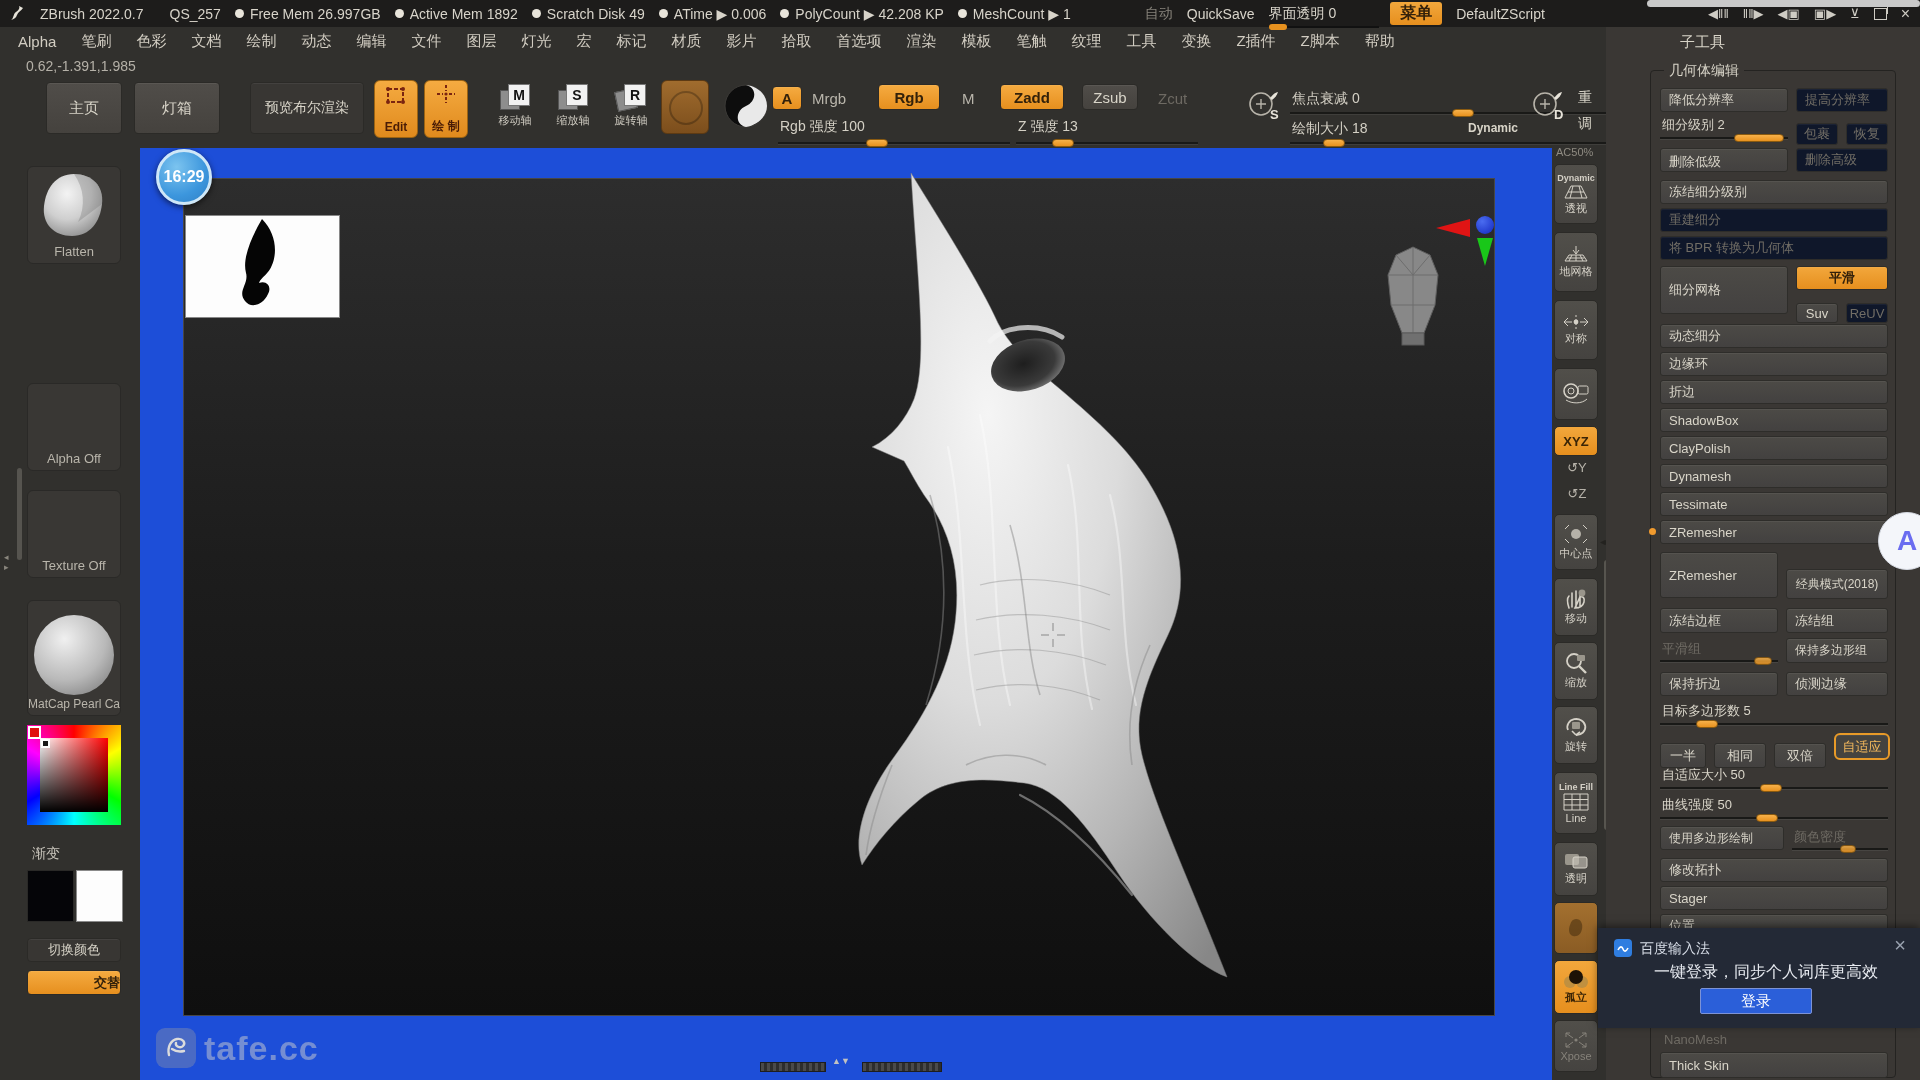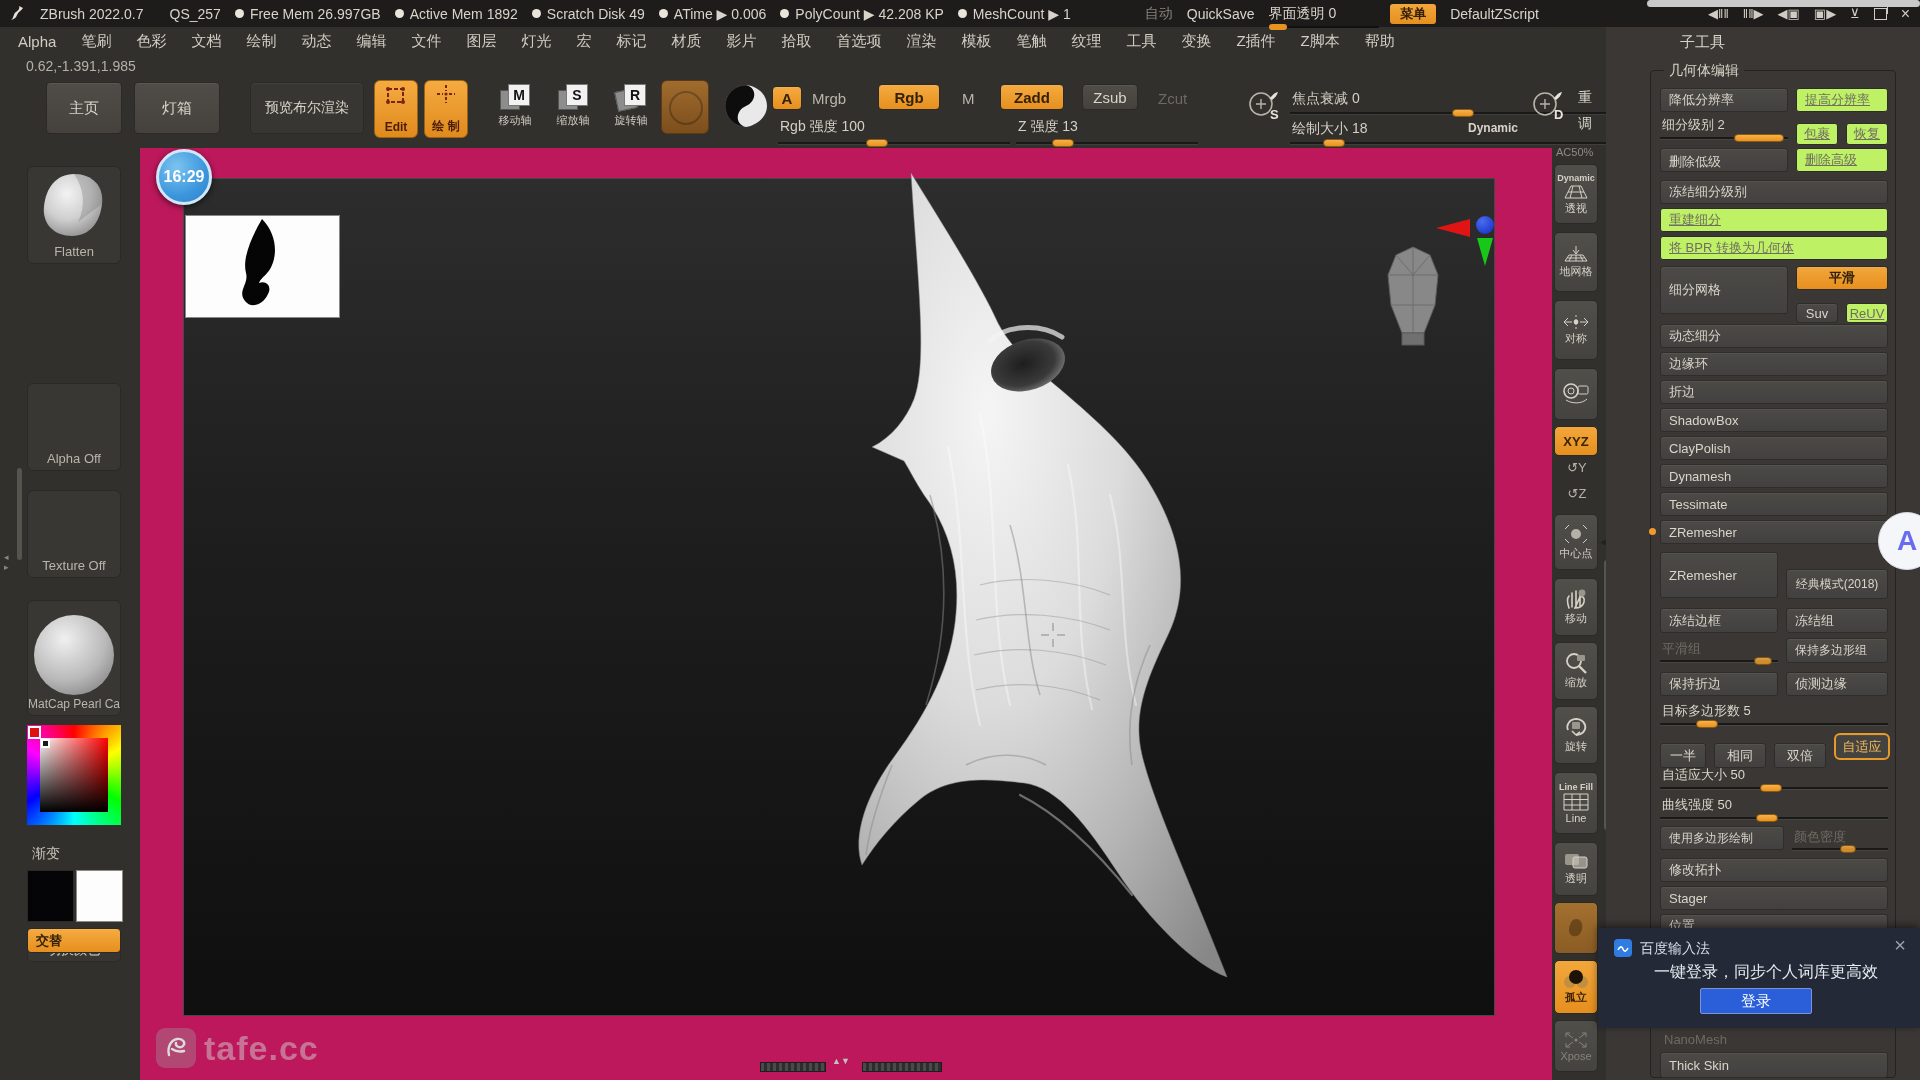--- a/index.html
+++ b/index.html
@@ -7,21 +7,21 @@
          background:#31302d;font-family:"Liberation Sans","DejaVu Sans",sans-serif;
          color:#d8d4c8;-webkit-user-select:none;user-select:none;padding-left:27px;}
   .abs{position:absolute;}
   
   .titlebar{left:0;top:0;width:1920px;height:27px;background:#1d1c1b;display:flex;align-items:center;
             font-size:14px;color:#d8d4ca;gap:14px;padding-left:8px;box-sizing:border-box;}
   .tstat{display:flex;align-items:center;gap:6px;}
   .dot{width:9px;height:9px;border-radius:50%;background:#e9e5db;display:inline-block;}
   .dimtxt{color:#86827a;}
   .menubtn{background:linear-gradient(#f2a73c,#e68f1e);color:#33210a;font-weight:bold;border-radius:3px;
-           padding:1px 10px;font-size:13px;}
+           padding:1px 10px;font-size:16px;}
   .winicons{margin-left:auto;display:flex;align-items:center;gap:14px;padding-right:10px;color:#cfccc4;font-size:13px;}
   .menubar{left:0;top:27px;width:1600px;height:28px;display:flex;align-items:center;gap:25px;
            padding-left:18px;font-size:15px;color:#d2cdc2;box-sizing:border-box;}
   .menubar span{cursor:default;}
   
   .coords{left:26px;top:58px;font-size:14px;color:#b5b1a8;}
   .btn{background:linear-gradient(#504d49,#45423e);border:1px solid #2b2a27;border-radius:4px;
        color:#d9d5c9;display:flex;align-items:center;justify-content:center;font-size:15px;
        box-shadow:inset 0 1px 0 rgba(255,255,255,.06);box-sizing:border-box;}
   .btn.flat{background:#383633;}
@@ -41,21 +41,21 @@
               color:#111;font-weight:bold;font-size:14px;display:flex;align-items:center;justify-content:center;}
   .gyro-label{font-size:11px;color:#cfcbc1;margin-top:3px;white-space:nowrap;}
   .editbtn{width:44px;height:58px;border-radius:6px;background:linear-gradient(#f5ab41,#e08a1d);
            border:1px solid #9c6312;display:flex;flex-direction:column;align-items:center;justify-content:center;
            gap:13px;color:#4a1c06;font-weight:bold;font-size:12px;box-sizing:border-box;}
   
   .shelfitem{left:27px;width:94px;background:#393734;border:1px solid #2a2927;border-radius:6px;
              display:flex;flex-direction:column;align-items:center;justify-content:flex-end;box-sizing:border-box;}
   .shelflabel{font-size:13px;color:#b9b5ab;padding:2px 0 4px;white-space:nowrap;overflow:hidden;max-width:92px;}
   
-  .canvas{left:140px;top:148px;width:1412px;height:932px;background:#be185d;overflow:hidden;}
+  .canvas{left:140px;top:148px;width:1412px;height:932px;background:#1d4ed8;overflow:hidden;}
   .doc{position:absolute;left:43px;top:30px;width:1310px;height:836px;border:1px solid #474747;
        background:linear-gradient(180deg,#2d2d2d 0%,#1d1d1d 45%,#0f0f0f 100%);}
   .subtitle{position:absolute;left:240px;top:775px;width:900px;text-align:center;font-size:46px;font-weight:bold;
             color:#ffffff;letter-spacing:3px;
             text-shadow:2px 2px 2px #000,-2px 2px 2px #000,2px -2px 2px #000,-2px -2px 2px #000,0 3px 4px #000;}
   .clock{position:absolute;left:16px;top:1px;width:56px;height:56px;border-radius:50%;
          background:radial-gradient(circle at 35% 30%,#7cc4ef,#3c96dd 60%,#2f7fc4);
          border:3px solid #cfe7f7;box-shadow:0 2px 6px rgba(0,0,0,.6);
          display:flex;align-items:center;justify-content:center;color:#fff;font-size:16px;font-weight:bold;box-sizing:border-box;}
   .alphabox{position:absolute;left:45px;top:67px;width:153px;height:101px;background:#fdfdfd;border:1px solid #888;}
@@ -71,21 +71,21 @@
   .sbtn.orange{background:linear-gradient(#f2a73c,#e68f1e);color:#3a2406;font-weight:bold;}
   .sbtn.brown{background:linear-gradient(#a3702f,#8a5c24);}
   .sbtn.dim{color:#86827a;}
   .sbtn .tiny{font-size:9px;font-weight:bold;}
   
   .rpanel{left:1606px;top:27px;width:314px;height:1053px;background:#3a3734;}
   .pbar{position:absolute;background:linear-gradient(#4c4a46,#434140);border:1px solid #2e2d2a;border-radius:3px;
         color:#d9d5c9;font-size:13px;display:flex;align-items:center;padding:0 8px;box-sizing:border-box;
         box-shadow:inset 0 1px 0 rgba(255,255,255,.05);white-space:nowrap;overflow:hidden;}
   .pbar.center{justify-content:center;padding:0 2px;margin-top:9px;}
-  .pbar.dim{color:#716d65;background:#bef264;text-decoration:underline;}
+  .pbar.dim{color:#716d65;background:#0f172a;}
   .pbar.orange{background:linear-gradient(#f2a73c,#e68f1e);color:#33210a;font-weight:bold;justify-content:center;}
   .pbar.outline{background:#45433f;border:2px solid #e89a28;border-radius:6px;color:#f3b85c;justify-content:center;}
   .plabel{position:absolute;font-size:13px;color:#d9d5c9;white-space:nowrap;}
   .plabel.dim{color:#6e6a63;}
   .sectionbox{position:absolute;left:1650px;top:70px;width:244px;height:1006px;border:1px solid #242321;border-radius:4px;}
   
   .popup{left:1598px;top:928px;width:322px;height:100px;background:#232936;border-left:1px solid #3a4address456;
          box-shadow:0 -2px 8px rgba(0,0,0,.5);box-sizing:border-box;}
   .loginbtn{position:absolute;left:102px;top:60px;width:112px;height:26px;background:#2b5fd9;border:1px solid #7d93d6;
             color:#fff;font-size:15px;display:flex;align-items:center;justify-content:center;border-radius:2px;box-sizing:border-box;}
@@ -329,21 +329,21 @@
     <span style="position:absolute;left:13px;top:13px;right:13px;bottom:13px;background:linear-gradient(to bottom,rgba(0,0,0,0),#000),linear-gradient(to right,#fff,#f00);"></span>
     <span style="position:absolute;left:1px;top:1px;width:13px;height:13px;background:#e01010;border:2px solid #fff;box-sizing:border-box;"></span>
     <span style="position:absolute;left:14px;top:14px;width:9px;height:9px;border:2px solid #fff;background:#1a1a1a;box-sizing:border-box;"></span>
   </div>
   <span class="abs" style="left:32px;top:845px;font-size:14px;color:#c9c5bb;">渐变</span>
   <div class="abs" style="left:27px;top:870px;width:45px;height:50px;background:#050508;border:1px solid #2a2927;"></div>
   <div class="abs" style="left:76px;top:870px;width:45px;height:50px;background:#fdfdfd;border:1px solid #8a8a8a;"></div>
   <div class="abs btn flat" style="left:27px;top:938px;width:94px;height:24px;font-size:13px;">
       <span>切换颜色</span>
     </div>
-  <div class="abs btn orangeb" style="left:27px;top:928px;width:94px;height:25px;font-size:13px;justify-content:flex-start;padding-left:8px;">
+  <div class="abs btn orangeb" style="left:27px;top:970px;width:94px;height:25px;font-size:13px;justify-content:flex-end;padding-left:8px;">
       <span>交替</span>
     </div>
   <span class="abs" style="left:4px;top:552px;color:#8a867e;font-size:9px;line-height:10px;">◂<br>▸</span>
   <div class="abs" style="left:17px;top:468px;width:5px;height:92px;background:#56544f;border-radius:3px;"></div>
 
   <div class="abs canvas">
     <div class="doc"></div>
 
     <svg style="position:absolute;left:540px;top:17px;" width="590" height="830" viewBox="0 0 590 830">
       <defs>

